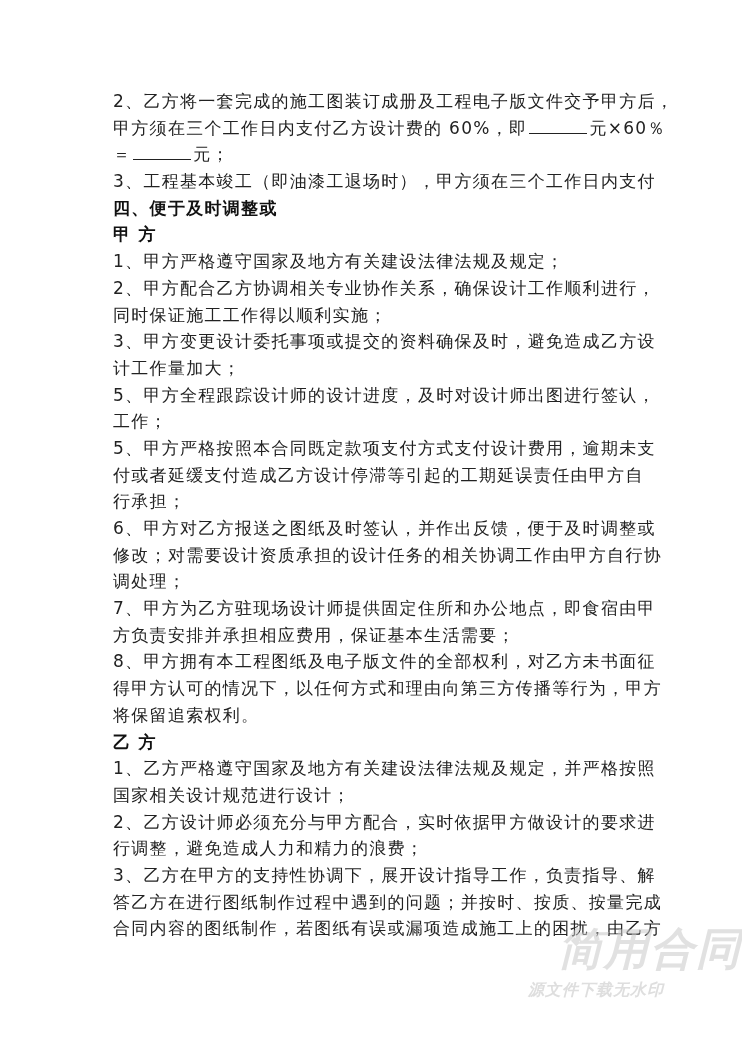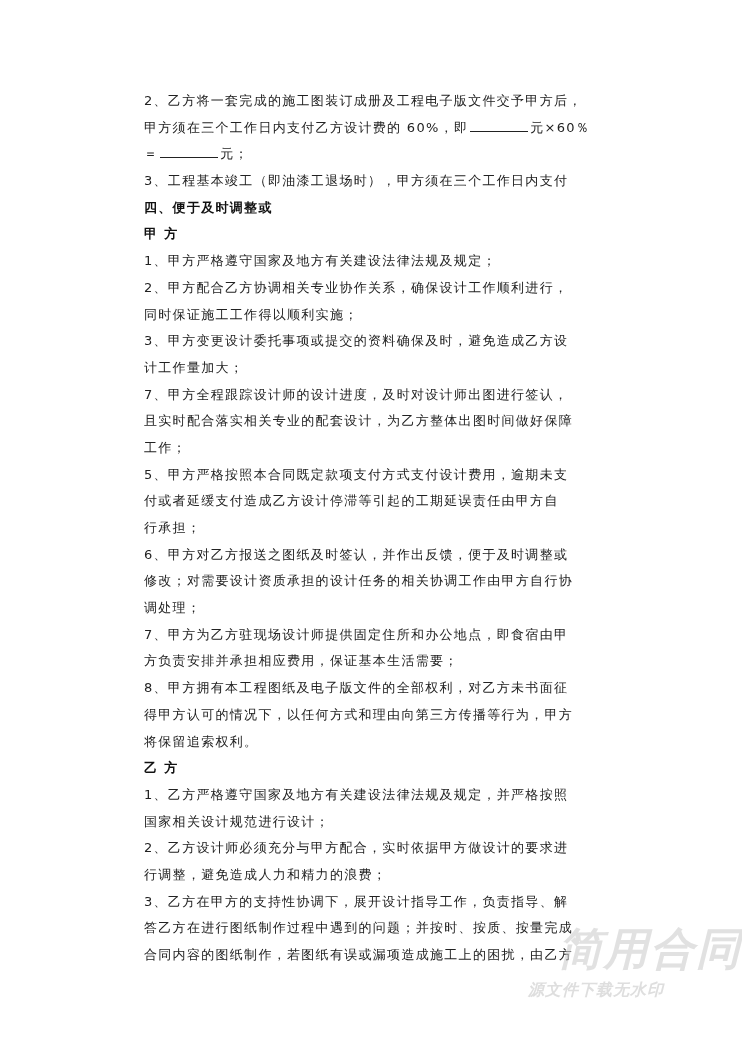--- a/index.html
+++ b/index.html
@@ -25,25 +25,24 @@
     }
     .content {
       position: absolute;
       left: 113px;
       top: 88px;
       width: 520px;
     }
     .line {
       height: 26.7px;
       line-height: 26.7px;
-      font-size: 13px;
+      font-size: 17px;
       letter-spacing: 1.3px;
       white-space: nowrap;
       color: #222222;
-      margin-left: 31px;
     }
     .heading {
       font-weight: bold;
       color: #111111;
     }
     .blank {
       display: inline-block;
       width: 58px;
       border-bottom: 1px solid #222;
       height: 14px;
@@ -101,22 +100,21 @@
 
     <div class="line heading">四、便于及时调整或</div>
 
     <div class="line heading">甲  方</div>
     <div>
       <div class="line">1、甲方严格遵守国家及地方有关建设法律法规及规定；</div>
       <div class="line">2、甲方配合乙方协调相关专业协作关系，确保设计工作顺利进行，</div>
       <div class="line">同时保证施工工作得以顺利实施；</div>
       <div class="line">3、甲方变更设计委托事项或提交的资料确保及时，避免造成乙方设</div>
       <div class="line">计工作量加大；</div>
-      <div class="line">7、甲方全程跟踪设计师的设计进度，及时对设计师出图进行签认，</div>
-      <div class="line">且实时配合落实相关专业的配套设计，为乙方整体出图时间做好保障</div>
+      <div class="line">5、甲方全程跟踪设计师的设计进度，及时对设计师出图进行签认，</div>
       <div class="line">工作；</div>
       <div class="line">5、甲方严格按照本合同既定款项支付方式支付设计费用，逾期未支</div>
       <div class="line">付或者延缓支付造成乙方设计停滞等引起的工期延误责任由甲方自</div>
       <div class="line">行承担；</div>
       <div class="line">6、甲方对乙方报送之图纸及时签认，并作出反馈，便于及时调整或</div>
       <div class="line">修改；对需要设计资质承担的设计任务的相关协调工作由甲方自行协</div>
       <div class="line">调处理；</div>
       <div class="line">7、甲方为乙方驻现场设计师提供固定住所和办公地点，即食宿由甲</div>
       <div class="line">方负责安排并承担相应费用，保证基本生活需要；</div>
       <div class="line">8、甲方拥有本工程图纸及电子版文件的全部权利，对乙方未书面征</div>

